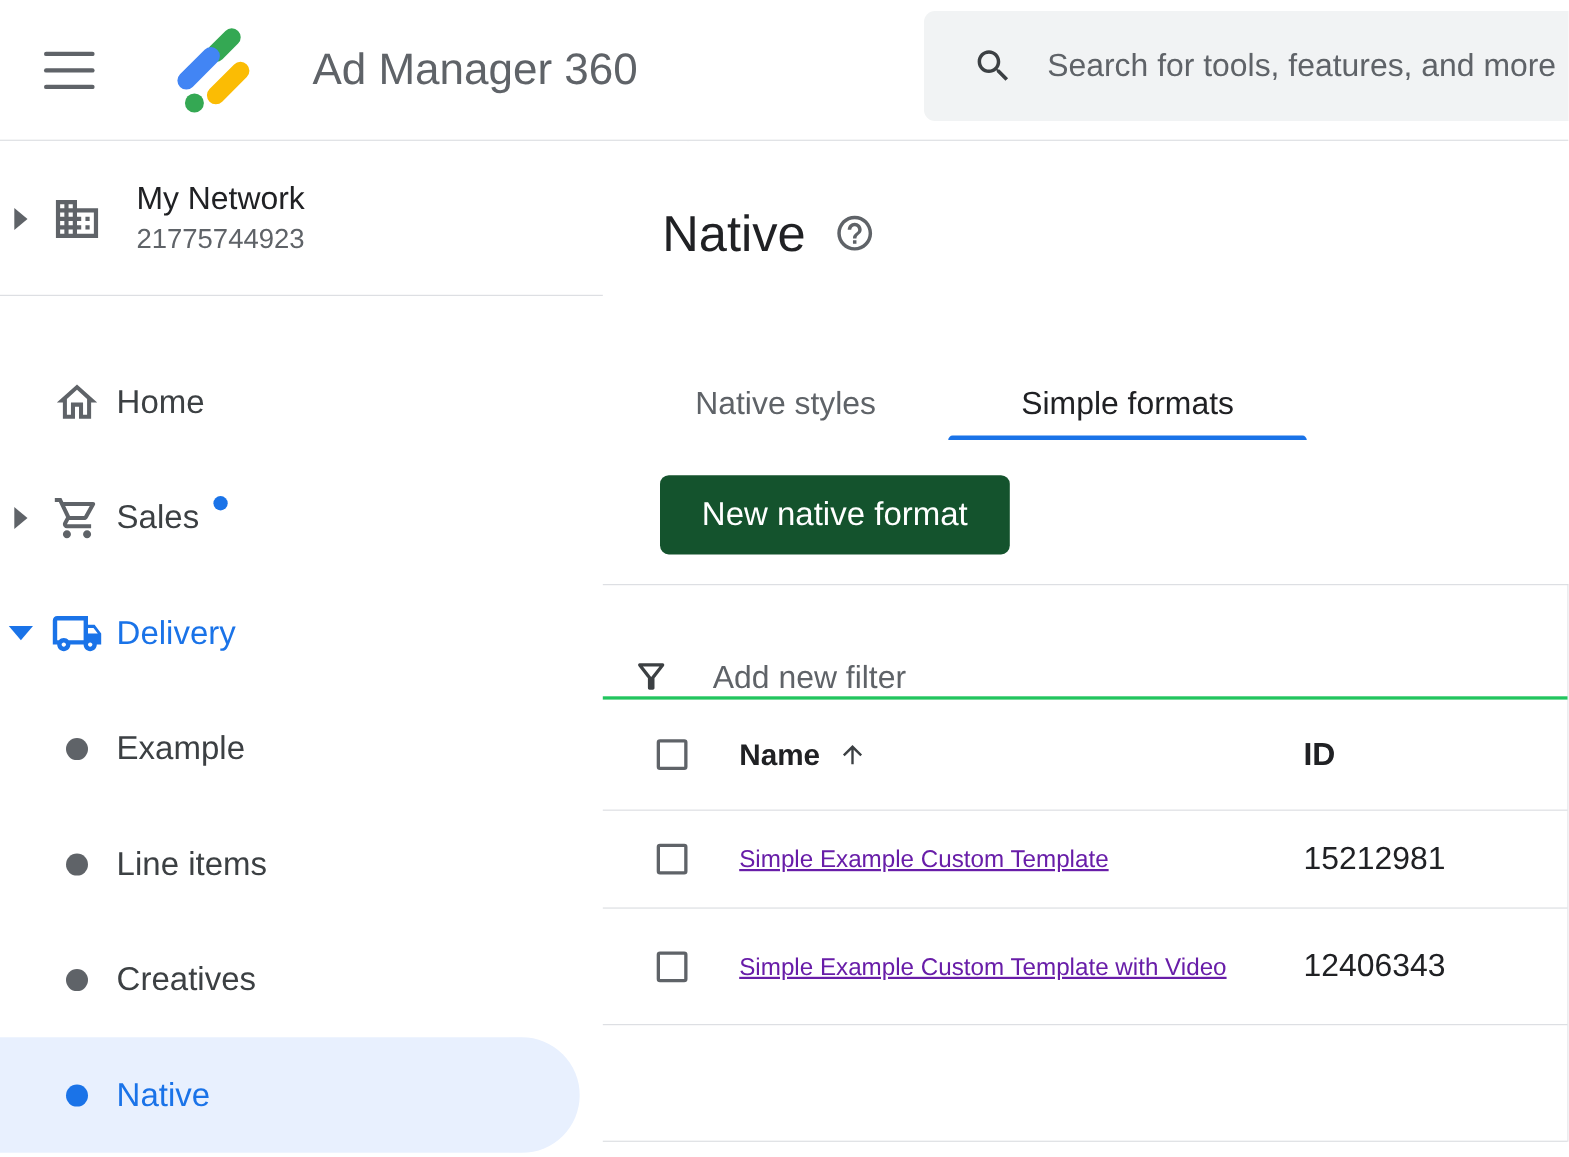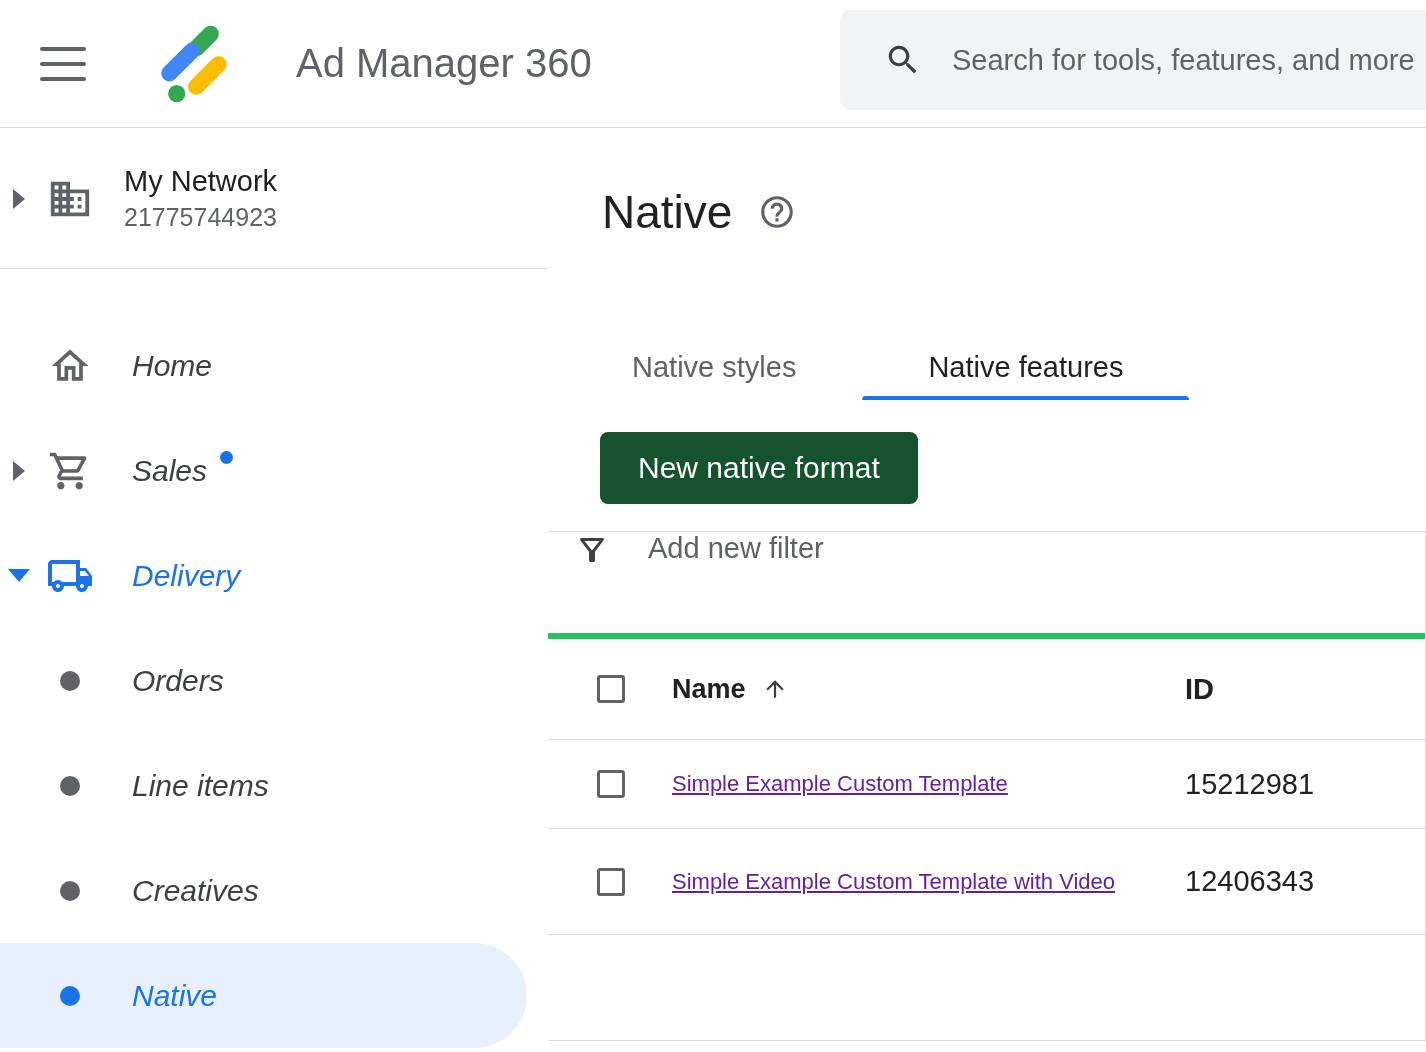--- a/index.html
+++ b/index.html
@@ -9,21 +9,21 @@
     font-family:"Liberation Sans",sans-serif;
     -webkit-font-smoothing:antialiased;
   }
   
   .topbar{position:absolute;top:0;left:0;width:100%;height:128px;background:#fff;
     border-bottom:1px solid #dadce0;display:flex;align-items:center;box-sizing:border-box;}
   .hamburger{margin-left:40px;width:46px;display:flex;flex-direction:column;gap:11px;
     background:none;border:none;padding:0;cursor:pointer;}
   .hamburger span{display:block;height:4px;background:#5f6368;border-radius:2px;}
   .logo{margin-left:62px;width:92px;height:92px;flex:none;}
-  .app-title{margin-left:56px;font-size:40px;color:#5f6368;white-space:nowrap;}
+  .app-title{margin-left:44px;font-size:40px;color:#5f6368;white-space:nowrap;}
   .searchbar{position:absolute;left:840px;top:10px;height:100px;width:660px;
     background:#f1f3f4;border-radius:10px;display:flex;align-items:center;
     padding-left:44px;box-sizing:border-box;}
   .search-ic{width:38px;height:38px;flex:none;}
   .search-input{background:transparent;border:none;outline:none;margin-left:28px;
     font-size:29px;width:520px;font-family:inherit;color:#202124;}
   .search-input::placeholder{color:#5f6368;opacity:1;}
   
   .sidebar{position:absolute;top:129px;left:0;width:626px;bottom:0;background:#fff;
     border-right:1px solid #dadce0;box-sizing:border-box;}
@@ -34,43 +34,43 @@
     border-left:12px solid #5f6368;}
   .tri-d{width:0;height:0;border-left:11px solid transparent;border-right:11px solid transparent;
     border-top:13px solid #1a73e8;}
   .icon-slot{width:48px;margin-left:8px;display:flex;justify-content:center;align-items:center;flex:none;}
   .network-text{margin-left:30px;}
   .network-name{font-size:29px;color:#202124;}
   .network-id{font-size:25px;color:#5f6368;margin-top:5px;}
   .nav{padding-top:44px;}
   .nav-row{height:105px;display:flex;align-items:center;cursor:pointer;}
   .nav-row.active-pill{background:#e8f0fe;width:527px;border-radius:0 999px 999px 0;}
-  .nav-label{margin-left:38px;font-size:30px;color:#3c4043;white-space:nowrap;font-style:italic;}
+  .nav-label{margin-left:12px;font-size:30px;color:#3c4043;white-space:nowrap;}
   .nav-label.blue{color:#1a73e8;}
   .bullet{width:20px;height:20px;border-radius:50%;background:#5f6368;}
   .bullet.blue-bg{background:#1a73e8;}
   .badge-dot{width:13px;height:13px;border-radius:50%;background:#1a73e8;margin-left:13px;
     transform:translateY(-13px);}
   
   .main{position:absolute;top:129px;left:548px;right:0;bottom:0;background:#fff;}
   .page-head{display:flex;align-items:center;padding:56px 0 0 54px;}
   .page-title{font-size:46px;font-weight:400;color:#202124;margin:0;line-height:54px;}
   .help{margin-left:26px;width:38px;height:38px;cursor:pointer;}
   .tabs{display:flex;margin-top:95px;padding-left:18px;}
   .tab{height:66px;line-height:66px;padding:0 66px;font-size:29px;font-weight:500;
     color:#5f6368;cursor:pointer;position:relative;white-space:nowrap;}
   .tab.active{color:#202124;}
   .tab.active::after{content:"";position:absolute;left:0;right:0;bottom:0;height:4px;
     background:#1a73e8;border-radius:4px 4px 0 0;}
   .btn-row{margin-top:32px;padding-left:52px;padding-bottom:27px;}
   .primary-btn{background:#14532d;color:#fff;border:none;border-radius:8px;height:72px;
     padding:0 38px;font-size:30px;font-weight:500;font-family:inherit;cursor:pointer;}
   .table-card{border-top:1px solid #dadce0;border-right:1px solid #dadce0;}
-  .filter-row{height:101px;display:flex;align-items:flex-start;padding-left:26px;
-    border-bottom:6px solid #22c55e;cursor:pointer;}
+  .filter-row{height:101px;display:flex;align-items:flex-end;padding-left:26px;
+    border-bottom:3px solid #22c55e;cursor:pointer;}
   .funnel{width:36px;height:36px;flex:none;}
   .filter-label{margin-left:38px;font-size:29px;color:#5f6368;}
   .t-header{height:100px;display:flex;align-items:center;padding-left:49px;
     border-bottom:1px solid #dadce0;}
   .checkbox{width:28px;height:28px;border:3px solid #5f6368;border-radius:3px;background:#fff;
     box-sizing:border-box;cursor:pointer;flex:none;}
   .name-col{margin-left:47px;width:513px;box-sizing:border-box;padding-right:10px;flex:none;}
   .name-head{display:flex;align-items:center;cursor:pointer;}
   .head-label{font-size:27px;font-weight:700;color:#202124;}
   .sort-ic{width:26px;height:26px;margin-left:16px;}
@@ -159,21 +159,21 @@
           </svg>
       </span>
       <span class="nav-label blue">Delivery</span>
     </div>
 
     <div class="nav-row">
       <span class="arrow-slot"></span>
       <span class="icon-slot">
           <span class="bullet"></span>
         </span>
-      <span class="nav-label">Orders</span>
+      <span class="nav-label">Example</span>
     </div>
 
     <div class="nav-row">
       <span class="arrow-slot"></span>
       <span class="icon-slot">
           <span class="bullet"></span>
         </span>
       <span class="nav-label">Line items</span>
     </div>
 
@@ -200,21 +200,21 @@
     <h1 class="page-title">Native</h1>
     <span class="help">
       <svg viewBox="0 0 24 24" width="38" height="38" fill="#5f6368">
           <path d="M11 18h2v-2h-2v2zm1-16C6.48 2 2 6.48 2 12s4.48 10 10 10 10-4.48 10-10S17.52 2 12 2zm0 18c-4.41 0-8-3.59-8-8s3.59-8 8-8 8 3.59 8 8-3.59 8-8 8zm0-14c-2.21 0-4 1.79-4 4h2c0-1.1.9-2 2-2s2 .9 2 2c0 2-3 1.75-3 5h2c0-2.25 3-2.5 3-5 0-2.21-1.79-4-4-4z"></path>
         </svg>
     </span>
   </div>
 
   <div class="tabs">
     <div class="tab">Native styles</div>
-    <div class="tab active">Native features</div>
+    <div class="tab active">Simple formats</div>
   </div>
 
   <div class="btn-row">
     <button class="primary-btn">New native format</button>
   </div>
 
   <div class="table-card">
     <div class="filter-row">
       <span class="funnel">
         <svg viewBox="0 0 24 24" width="36" height="36" fill="#3c4043">

